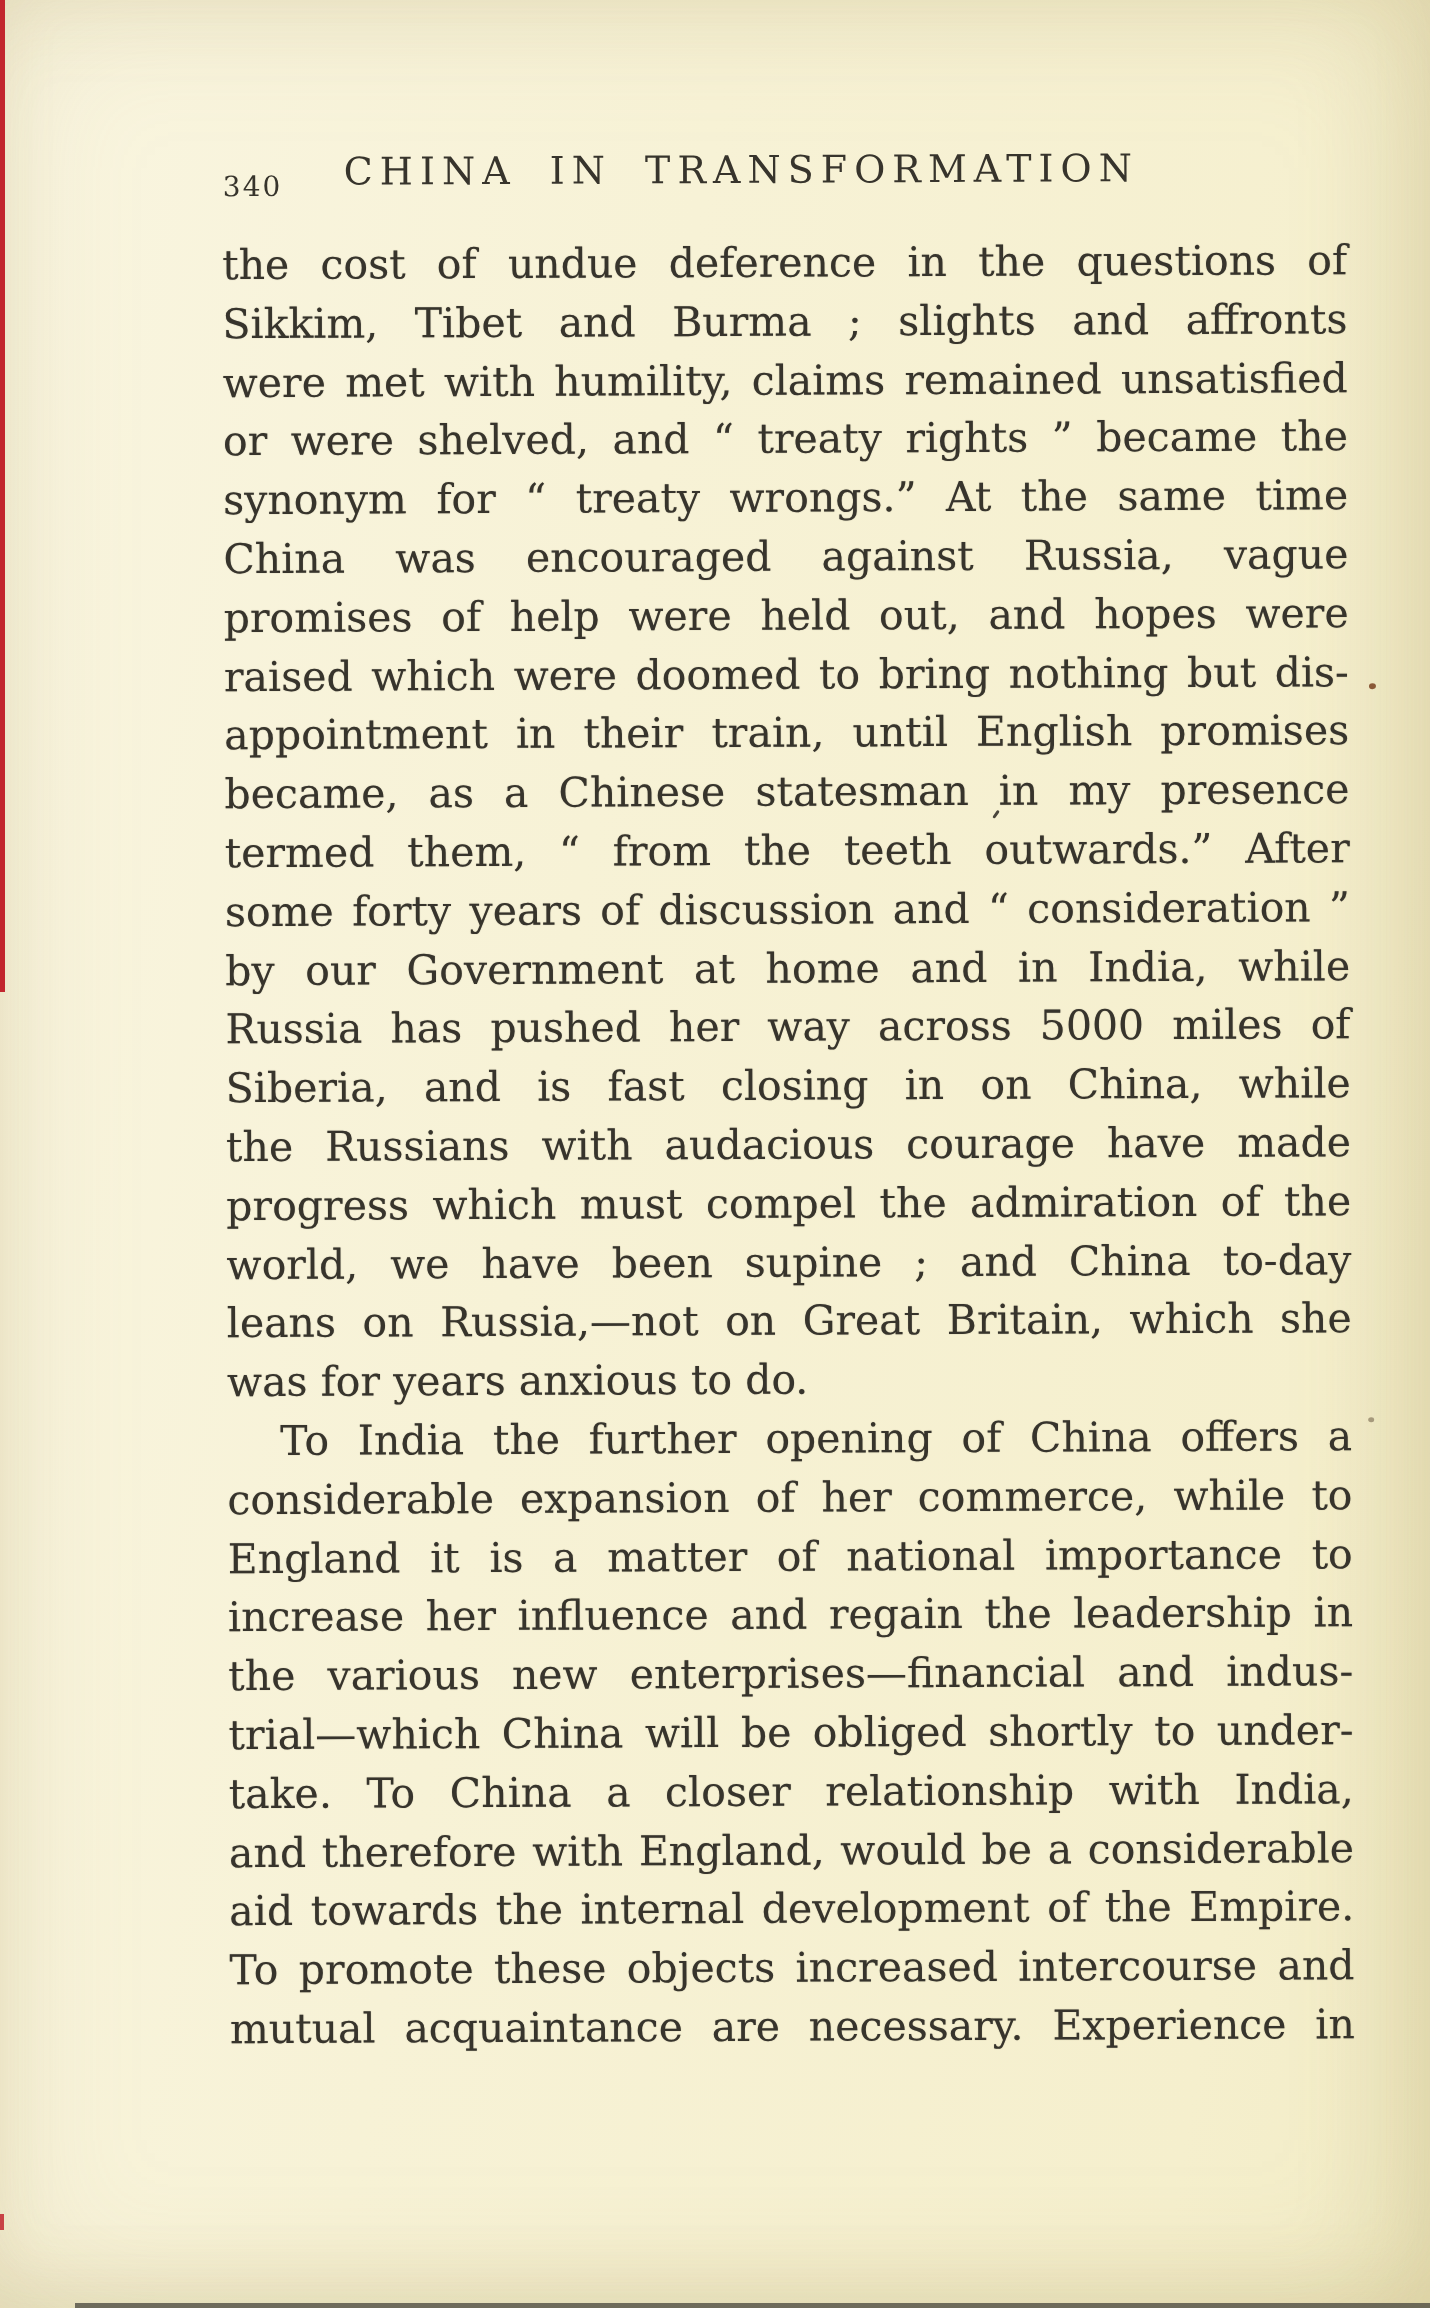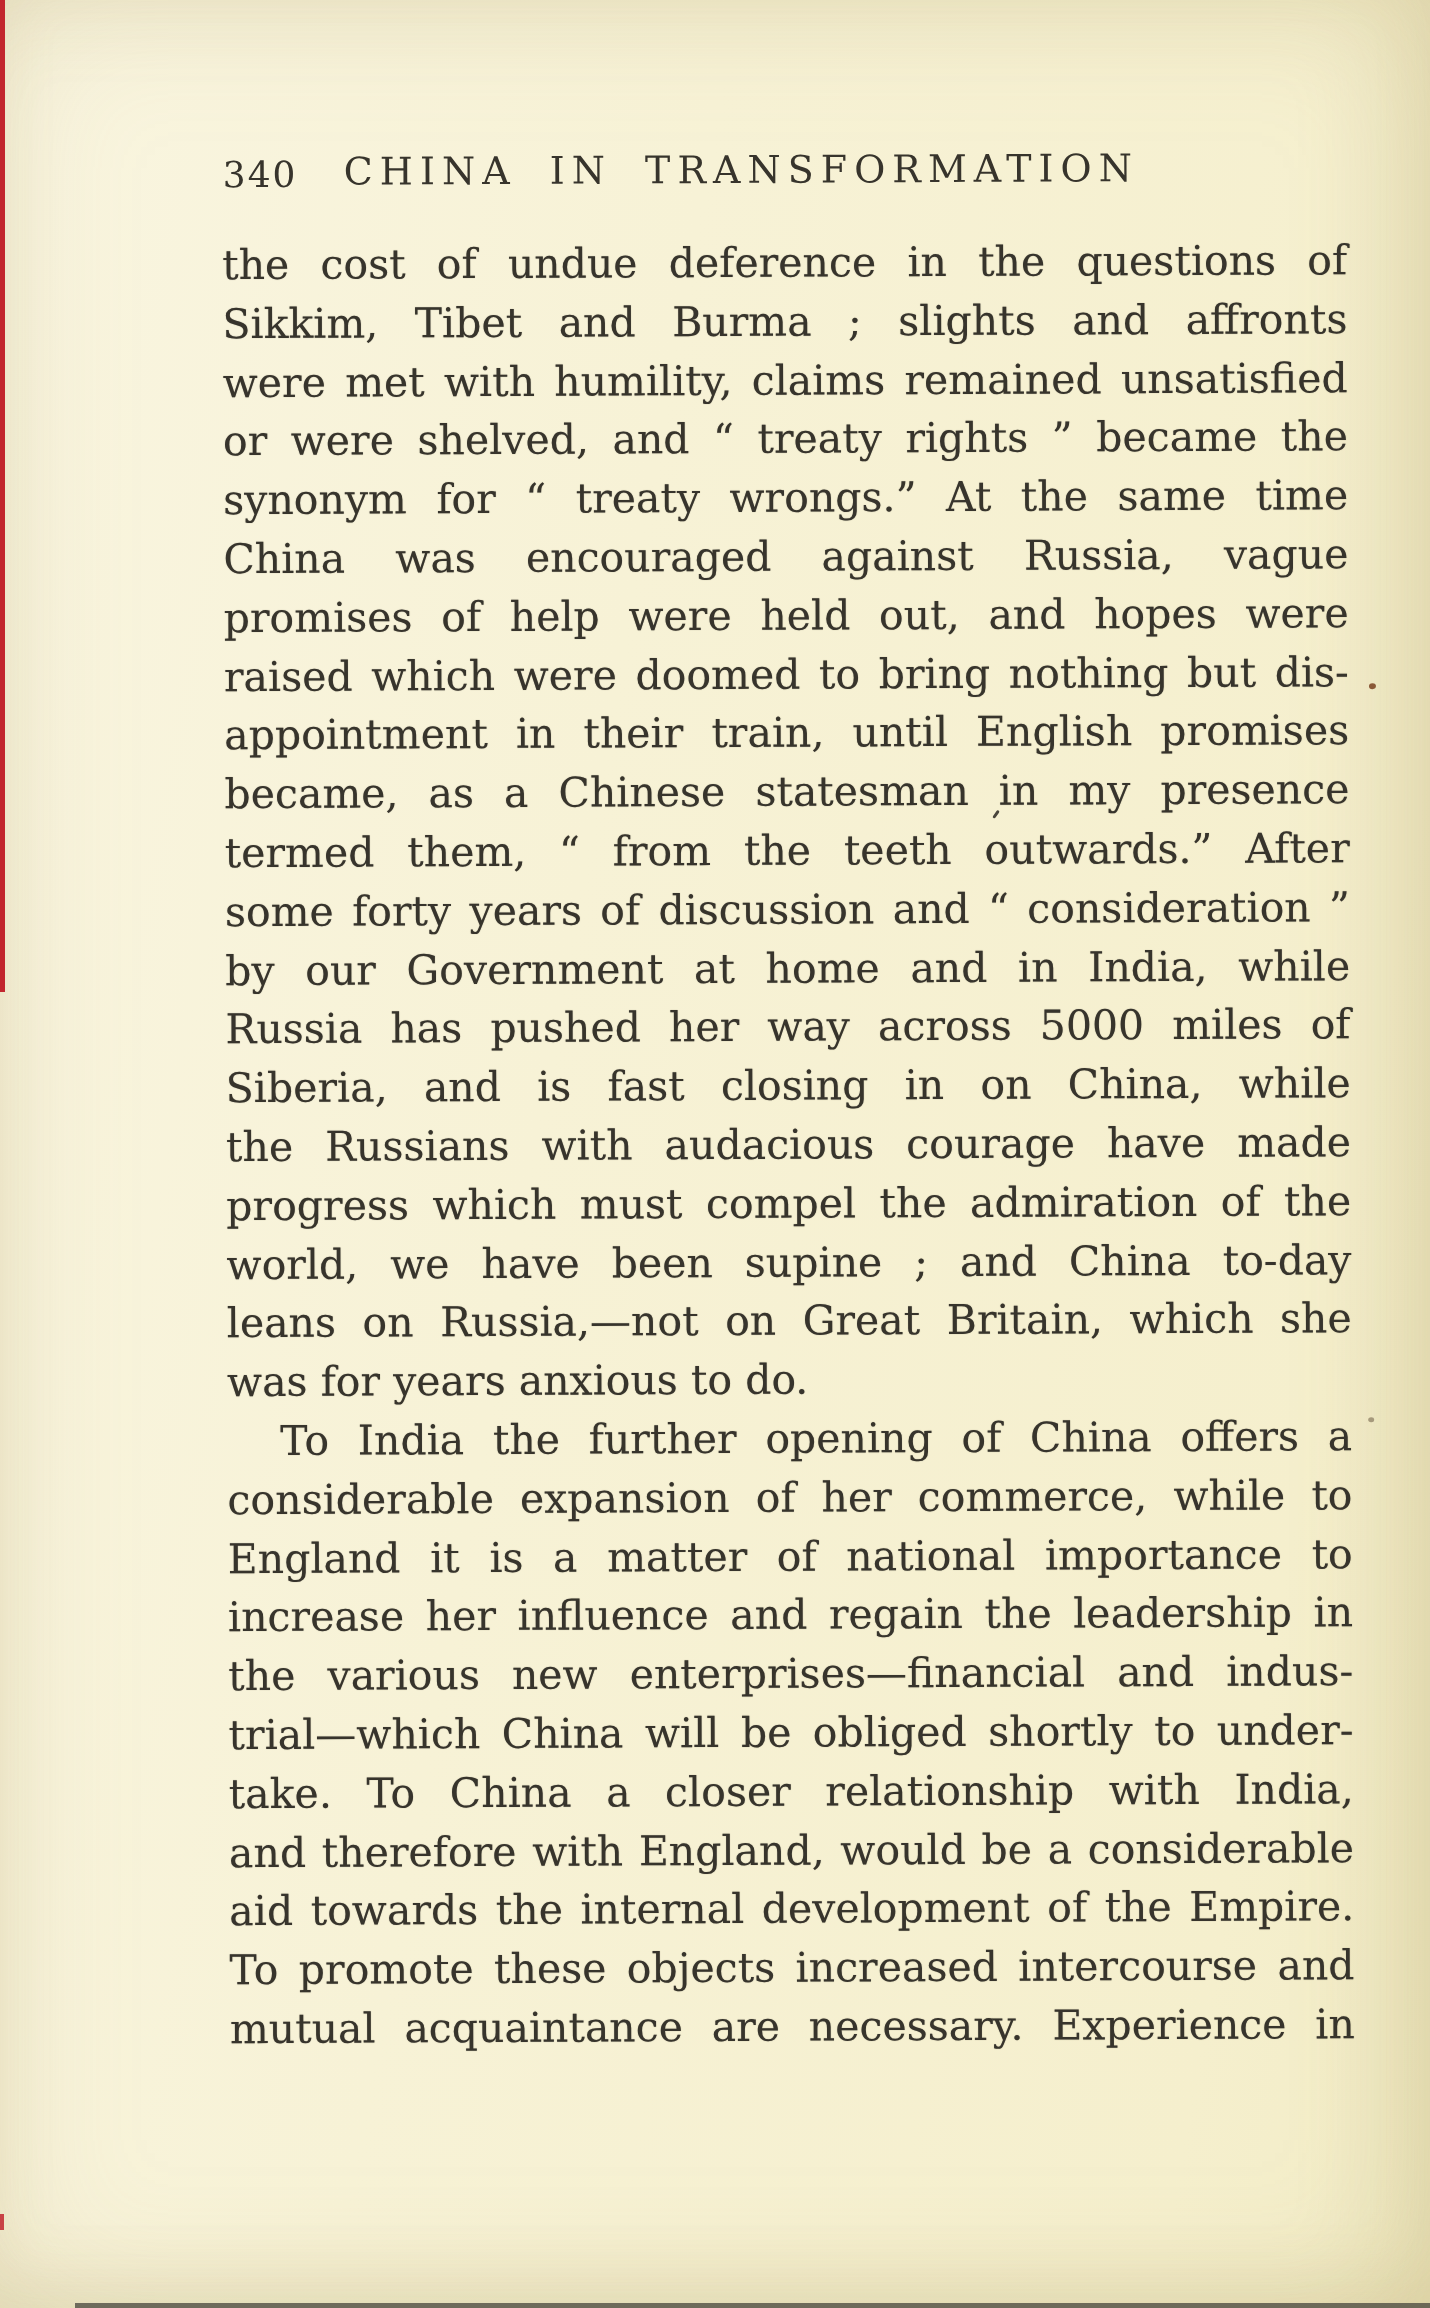--- a/index.html
+++ b/index.html
@@ -38,22 +38,22 @@
   .speck{position:absolute;background:#6b5b43;border-radius:50%;}
   .speck.accent{
     width:9px;height:3px;border-radius:2px;
     transform:rotate(-55deg);background:#4a463c;
   }
   .speck.dot1{width:7px;height:6px;background:#8a5a38;}
   .speck.dot2{width:6px;height:5px;opacity:.55;}
   
   .header{position:absolute;top:148px;left:0;width:100%;height:46px;}
   .page-number{
-    position:absolute;left:226px;top:4px;
-    font-size:36px;letter-spacing:2px;
+    position:absolute;left:226px;top:20px;
+    font-size:28px;letter-spacing:2px;
   }
   .running-title{
     position:absolute;left:347px;top:0;
     font-size:38px;letter-spacing:7px;word-spacing:14px;
     white-space:nowrap;
   }
   
   .body-text{
     position:absolute;left:225px;top:234px;width:1125px;
     font-size:41px;

